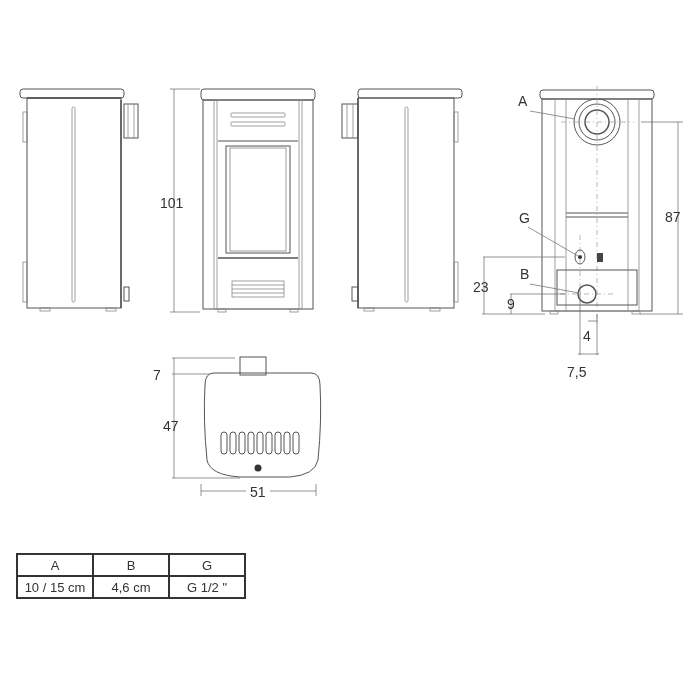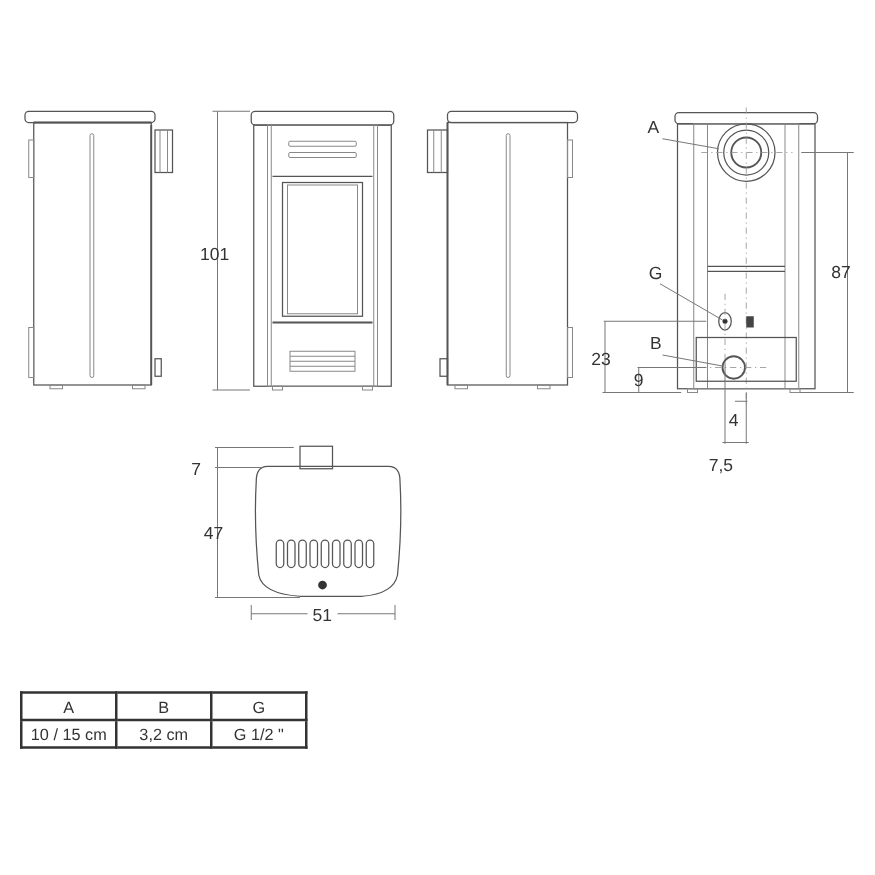--- a/index.html
+++ b/index.html
@@ -192,17 +192,17 @@
 
 <table class="spec">
   <tbody>
       <tr>
     <td class="c0">A</td>
     <td class="c1">B</td>
     <td class="c2">G</td>
   </tr>
   <tr>
     <td class="c0">10 / 15 cm</td>
-    <td class="c1">3,2 cm</td>
+    <td class="c1">4,6 cm</td>
     <td class="c2">G 1/2 "</td>
   </tr>
 </tbody>
   </table>
 
 </body></html>

